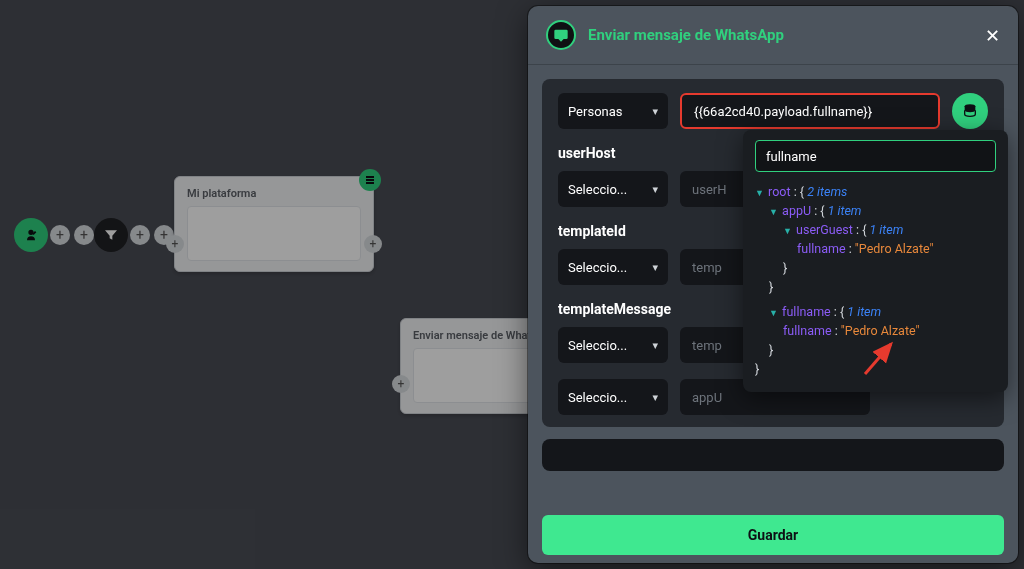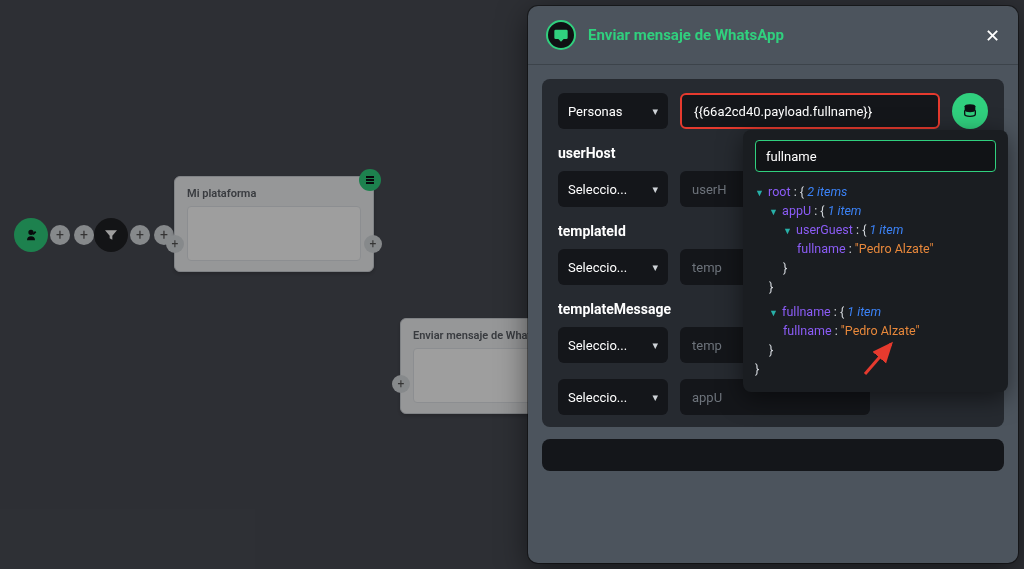--- a/index.html
+++ b/index.html
@@ -256,13 +256,16 @@
             <path d="M0,0 L7,3 L0,6 z" fill="#e63a2e"></path>
               </marker>
             </defs>
           <line x1="4" y1="36" x2="30" y2="6" stroke="#e63a2e" stroke-width="3" marker-end="url(#ah)"></line>
         </svg>
       </div>
     </div>
 
   </div>
 
+  <div class="panel-foot">
+    <button class="save-btn">Guardar</button>
+  </div>
 </div>
 
 </body></html>

